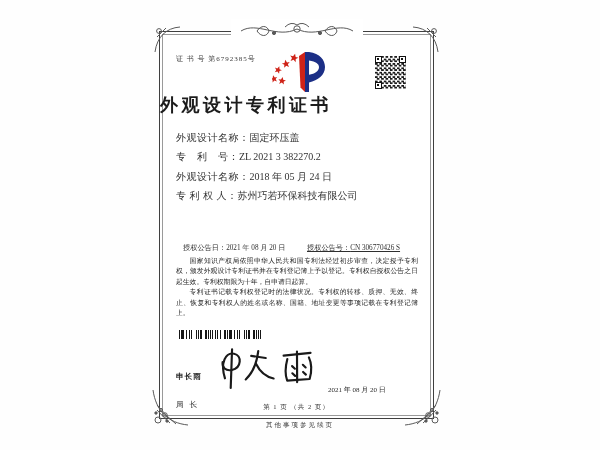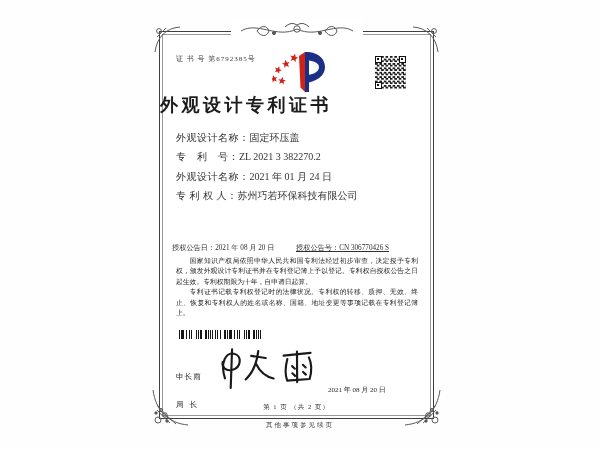--- a/index.html
+++ b/index.html
@@ -25,33 +25,33 @@
   .qr .f{position:absolute;width:7px;height:7px;border:1.6px solid #111;background:#fff;box-sizing:border-box;}
   .qr .f::after{content:"";position:absolute;left:1px;top:1px;width:2px;height:2px;background:#111;}
   .qr .tl{left:0;top:0}.qr .tr{right:0;top:0}.qr .bl{left:0;bottom:0}
   .title{position:absolute;left:0;top:61px;width:100%;
          font-size:18px;font-weight:bold;letter-spacing:3.5px;color:#1c1c1c;}
   
   .fields{position:absolute;left:16px;top:96px;right:12px;font-size:10px;color:#333;}
   .field-row{height:19.3px;line-height:19.3px;white-space:nowrap;}
   .field-label{letter-spacing:0.5px;}
   
-  .grant{position:absolute;left:12px;top:209px;right:12px;font-size:7.2px;height:14px;line-height:14px;}
+  .grant{position:absolute;left:23px;top:209px;right:12px;font-size:7.2px;height:14px;line-height:14px;}
   .grant .g2{position:absolute;left:124px;top:0;text-decoration:underline;}
   
   .paras{position:absolute;left:16px;top:224px;width:242px;font-size:6.8px;line-height:10.4px;
          text-align:justify;color:#262626;}
   .paras p{margin:0;text-indent:2em;}
   
   .barcode{position:absolute;left:19px;top:298px;width:84px;height:9px;
     background:repeating-linear-gradient(90deg,#161616 0 1px,#fff 1px 2.2px,#161616 2.2px 3.6px,
        #fff 3.6px 4.4px,#161616 4.4px 4.9px,#fff 4.9px 7px,#161616 7px 8.4px,#fff 8.4px 9.6px);}
   
   .director-label{position:absolute;left:16px;top:325px;font-size:7.6px;letter-spacing:2px;color:#222;margin-top:43px;}
-  .director-name{position:absolute;left:16px;top:340px;font-size:7.6px;letter-spacing:1px;color:#222;}
+  .director-name{position:absolute;left:16px;top:340px;font-size:7.6px;letter-spacing:1px;color:#222;font-weight:bold;}
   .signature{position:absolute;left:52px;top:312px;width:108px;height:46px;transform:rotate(-2deg);}
   .grant-date{position:absolute;left:168px;top:353px;font-size:7px;color:#2a2a2a;}
   .page-no{position:absolute;left:0;top:371px;width:100%;text-align:center;font-size:6.5px;
            letter-spacing:1px;color:#333;}
   
   .footer-note{position:absolute;left:0;top:421px;width:100%;text-align:center;
                font-size:6.5px;letter-spacing:2px;color:#3a3a3a;}
 </style>
 </head>
 <body>
@@ -135,21 +135,21 @@
     <div class="title">外观设计专利证书</div>
 
     <div class="fields">
       <div class="field-row">
         <span class="field-label">外观设计名称：</span><span>固定环压盖</span>
       </div>
       <div class="field-row">
         <span class="field-label">专　利　号：</span><span>ZL 2021 3 382270.2</span>
       </div>
       <div class="field-row">
-        <span class="field-label">外观设计名称：</span><span>2021 年 01 月 24 日</span>
+        <span class="field-label">外观设计名称：</span><span>2018 年 05 月 24 日</span>
       </div>
       <div class="field-row">
         <span class="field-label">专 利 权 人：</span><span>苏州巧若环保科技有限公司</span>
       </div>
     </div>
 
     <div class="grant">
       <span><span>授权公告日：</span><span>2021 年 08 月 20 日</span></span>
       <span class="g2"><span>授权公告号：</span><span>CN 306770426 S</span></span>
     </div>

